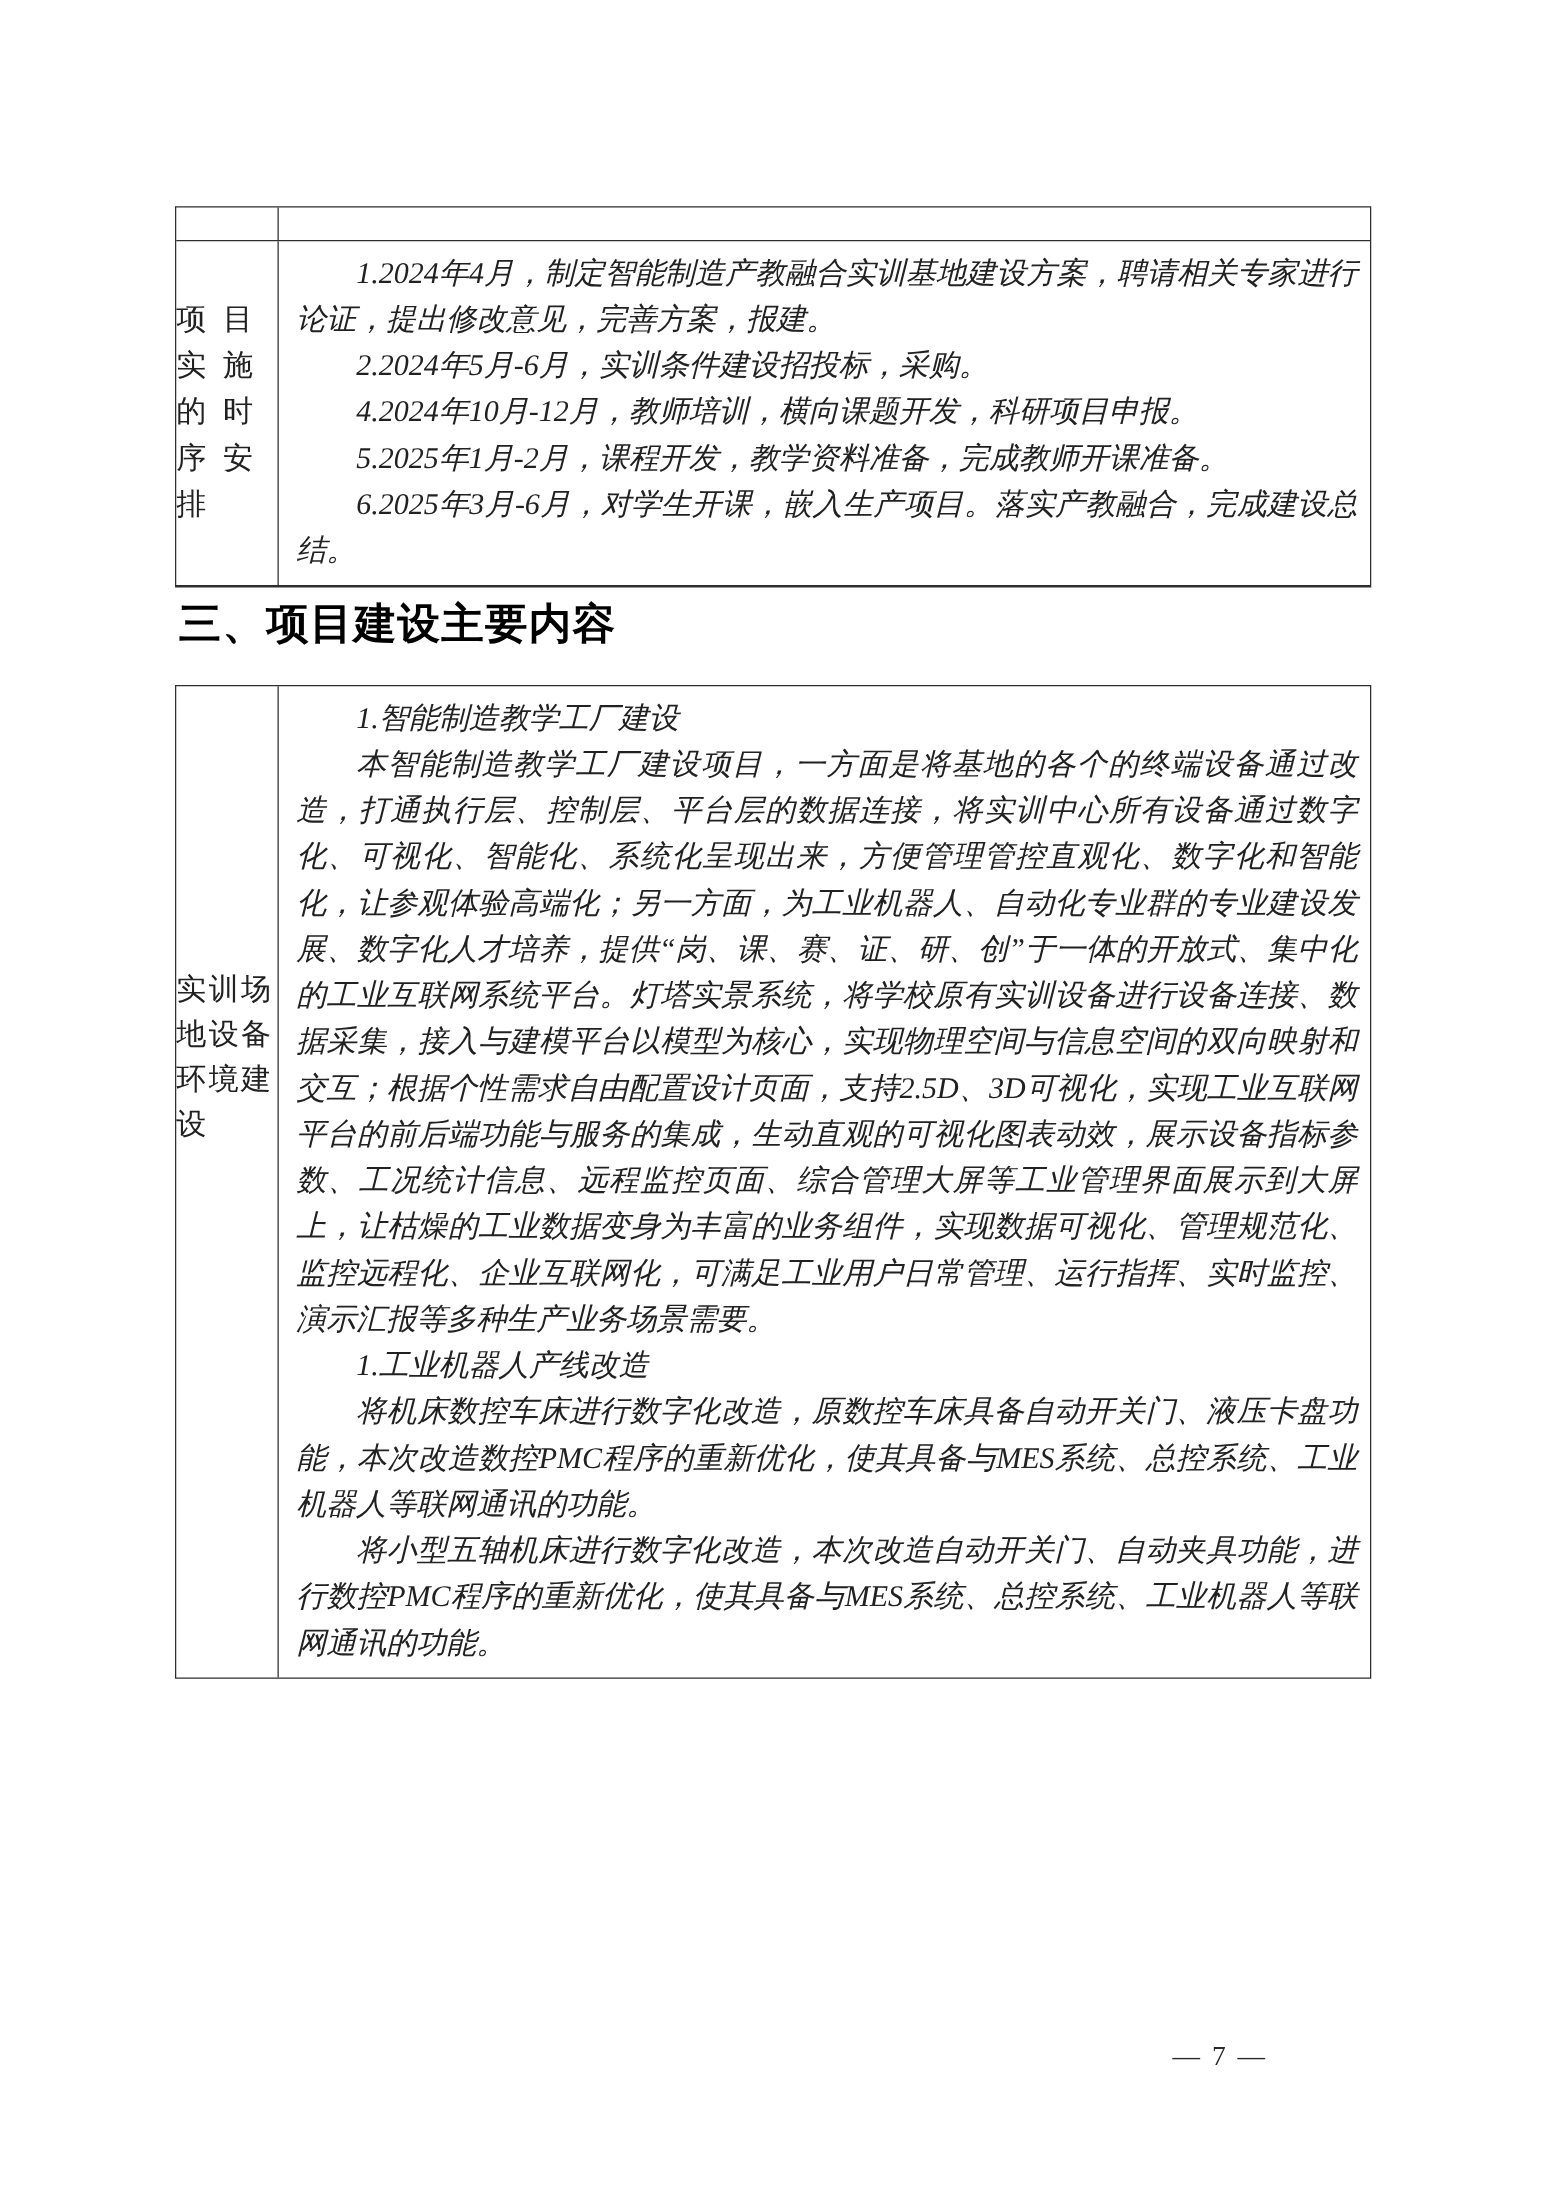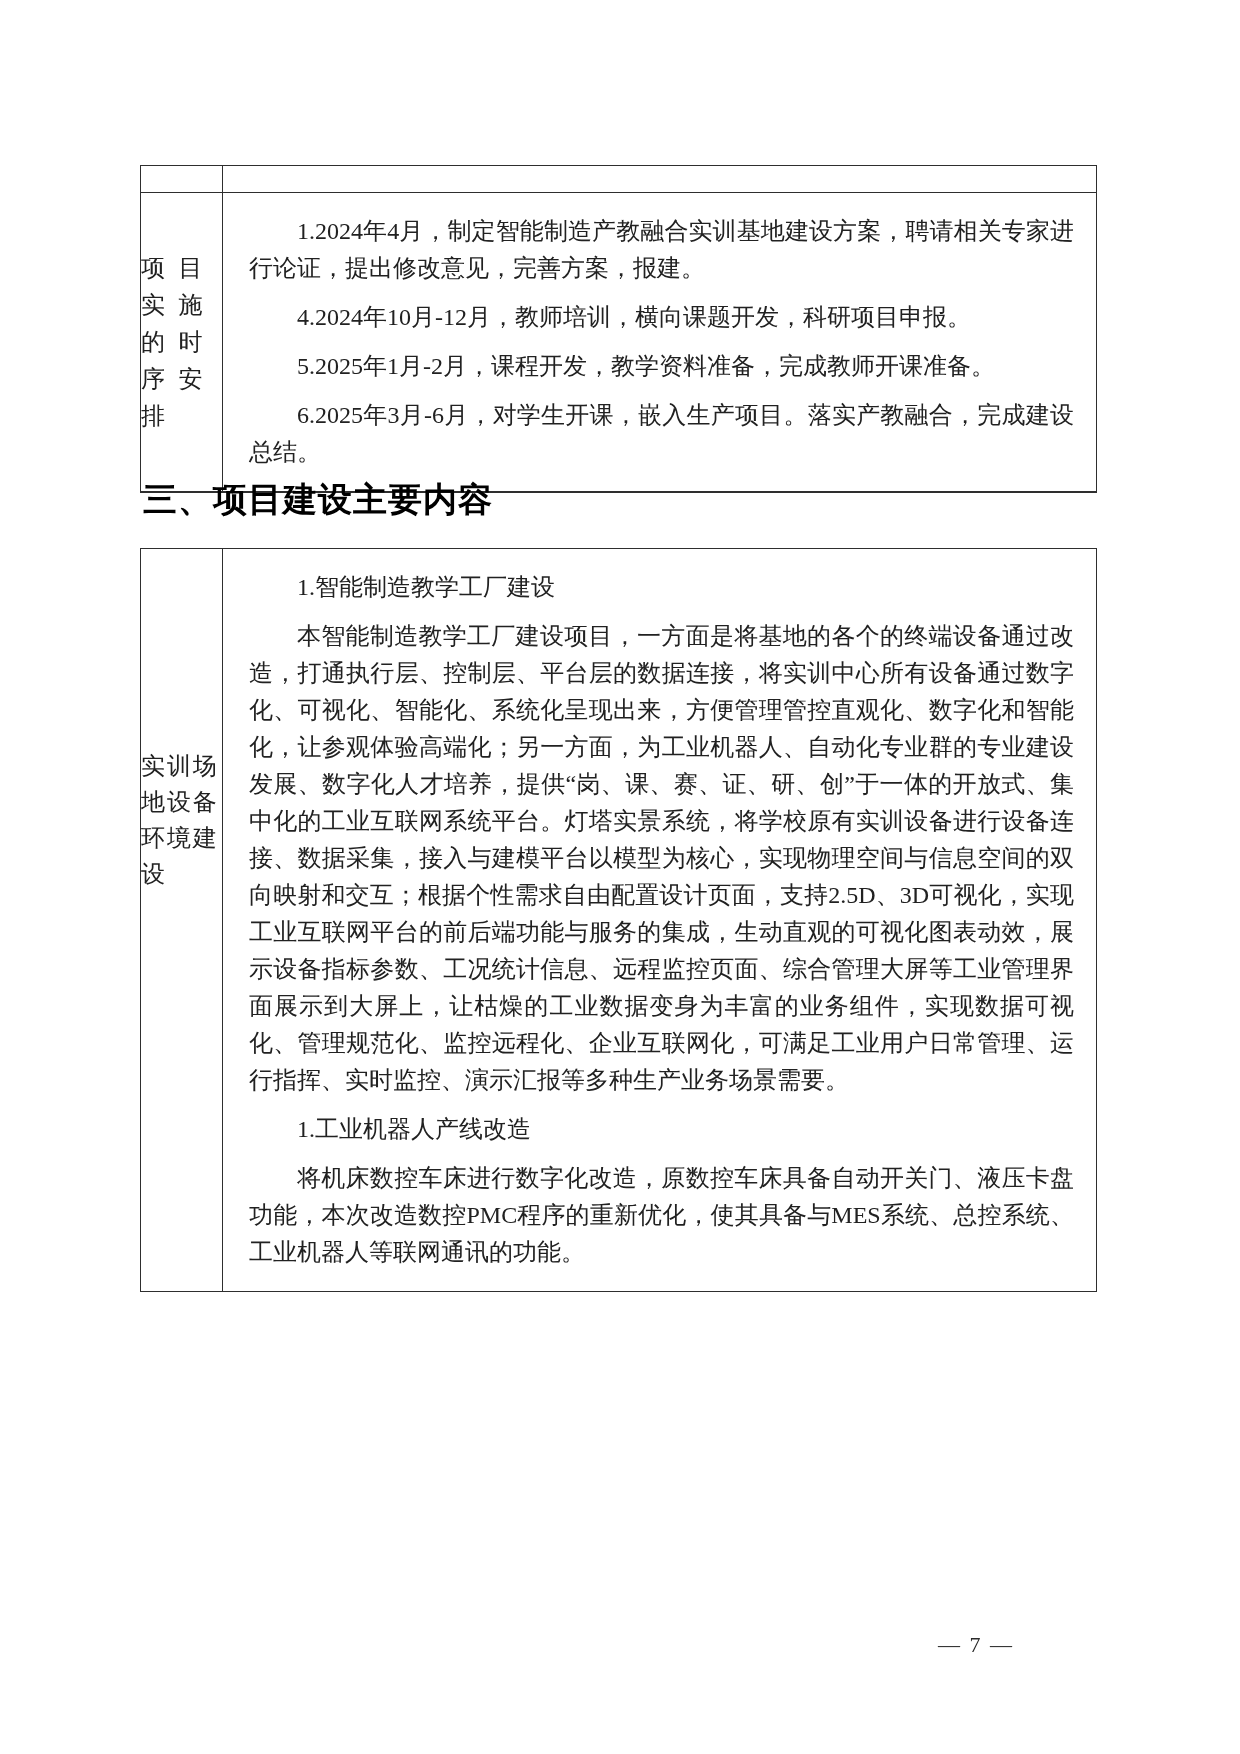--- a/index.html
+++ b/index.html
@@ -34,23 +34,24 @@
   }
   .content-cell {
     flex: 1;
     box-sizing: border-box;
     padding: 8px 10px 8px 14px;
     font-size: 24px;
     line-height: 37px;
     text-align: justify;
   }
   .content-cell p {
-    margin: 12px;
+    margin: 0;
     text-indent: 2em;
     word-break: break-all;
+    font-style: italic;
   }
 
   
   .tbl-schedule { top: 165px; border-bottom-width: 2px; }
   .tbl-schedule .head-row { height: 26px; border-bottom: 1px solid #2e2e2e; }
   .tbl-schedule .head-row .label-cell,
   .tbl-schedule .head-row .content-cell { padding: 0; }
   .vlabel-2 {
     display: block;
     width: 3.3em;
@@ -107,38 +108,40 @@
     <div class="row head-row">
       <div class="label-cell"></div>
       <div class="content-cell"></div>
     </div>
     <div class="row">
       <div class="label-cell">
         <span class="vlabel-2">项目实施的时序安排</span>
       </div>
       <div class="content-cell">
         <p>1.2024年4月，制定智能制造产教融合实训基地建设方案，聘请相关专家进行论证，提出修改意见，完善方案，报建。</p>
+        <p>2.2024年5月-6月，实训条件建设招投标，采购。</p>
         <p>4.2024年10月-12月，教师培训，横向课题开发，科研项目申报。</p>
         <p>5.2025年1月-2月，课程开发，教学资料准备，完成教师开课准备。</p>
         <p>6.2025年3月-6月，对学生开课，嵌入生产项目。落实产教融合，完成建设总结。</p>
       </div>
     </div>
   </div>
 
   <div class="section-heading">三、项目建设主要内容</div>
 
   <div class="tbl tbl-content">
     <div class="row">
       <div class="label-cell">
         <span class="vlabel-3">实训场地设备环境建设</span>
       </div>
       <div class="content-cell">
         <p>1.智能制造教学工厂建设</p>
         <p>本智能制造教学工厂建设项目，一方面是将基地的各个的终端设备通过改造，打通执行层、控制层、平台层的数据连接，将实训中心所有设备通过数字化、可视化、智能化、系统化呈现出来，方便管理管控直观化、数字化和智能化，让参观体验高端化；另一方面，为工业机器人、自动化专业群的专业建设发展、数字化人才培养，提供“岗、课、赛、证、研、创”于一体的开放式、集中化的工业互联网系统平台。灯塔实景系统，将学校原有实训设备进行设备连接、数据采集，接入与建模平台以模型为核心，实现物理空间与信息空间的双向映射和交互；根据个性需求自由配置设计页面，支持2.5D、3D可视化，实现工业互联网平台的前后端功能与服务的集成，生动直观的可视化图表动效，展示设备指标参数、工况统计信息、远程监控页面、综合管理大屏等工业管理界面展示到大屏上，让枯燥的工业数据变身为丰富的业务组件，实现数据可视化、管理规范化、监控远程化、企业互联网化，可满足工业用户日常管理、运行指挥、实时监控、演示汇报等多种生产业务场景需要。</p>
         <p>1.工业机器人产线改造</p>
         <p>将机床数控车床进行数字化改造，原数控车床具备自动开关门、液压卡盘功能，本次改造数控PMC程序的重新优化，使其具备与MES系统、总控系统、工业机器人等联网通讯的功能。</p>
+        <p>将小型五轴机床进行数字化改造，本次改造自动开关门、自动夹具功能，进行数控PMC程序的重新优化，使其具备与MES系统、总控系统、工业机器人等联网通讯的功能。</p>
       </div>
     </div>
   </div>
 
   <div class="page-number">— 7 —</div>
 
 </div>
 
 </body></html>

